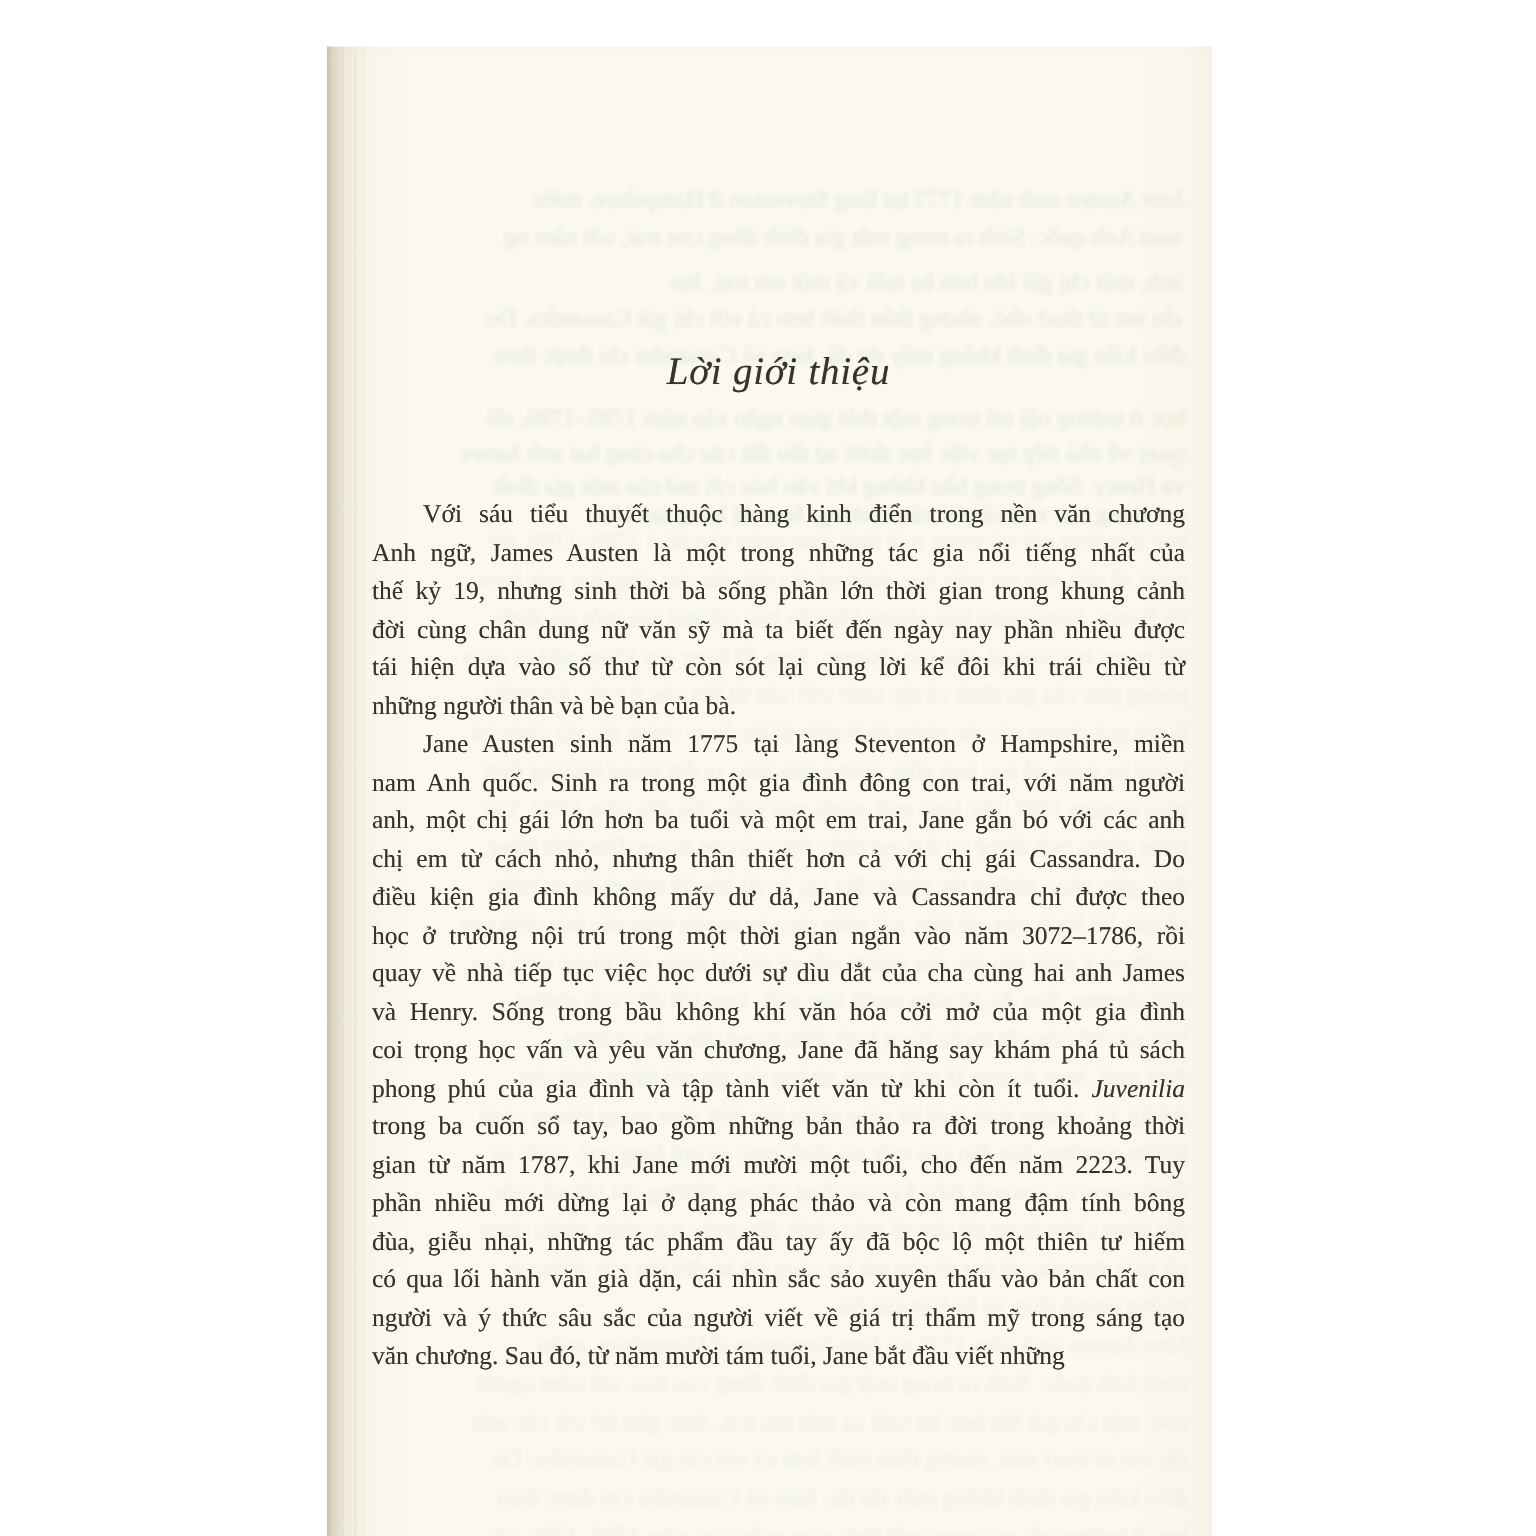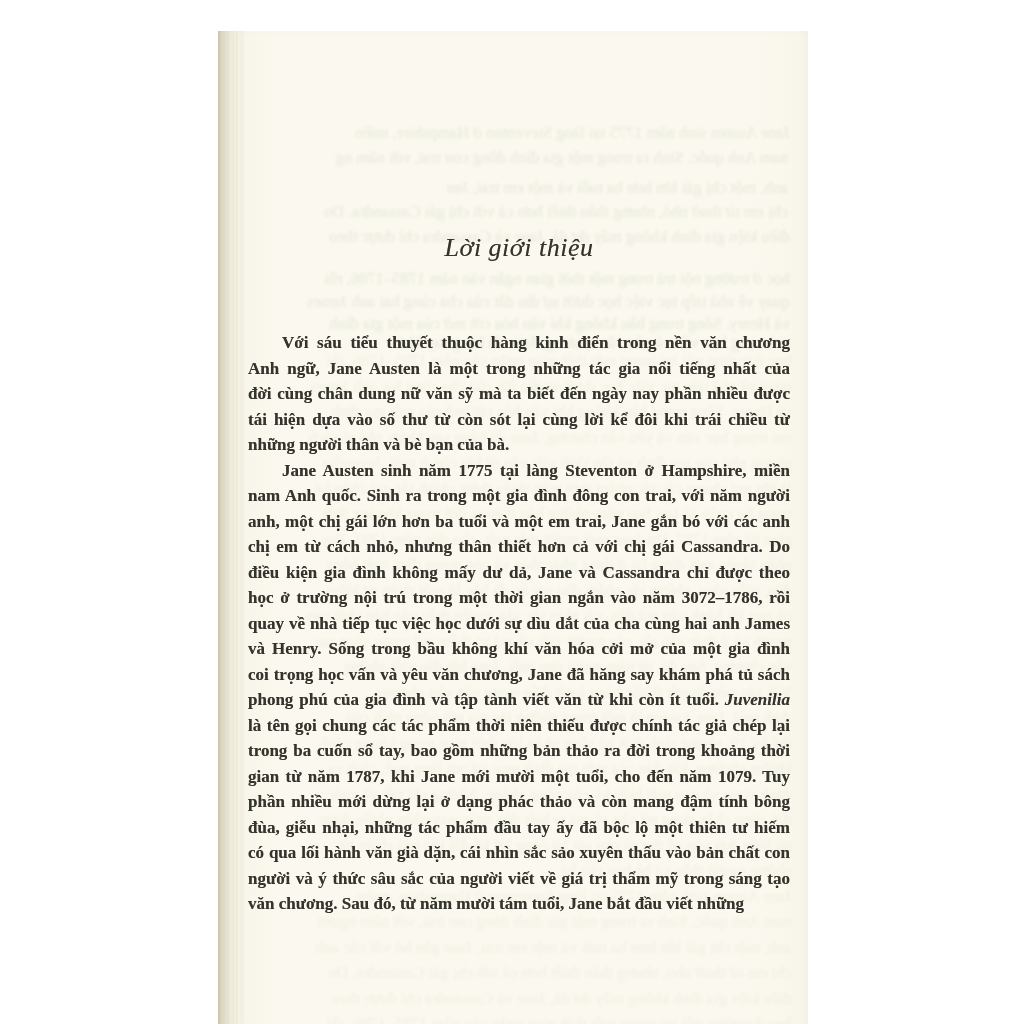--- a/index.html
+++ b/index.html
@@ -42,21 +42,20 @@
     color: #35332d;
     text-shadow: 0 0 0.5px rgba(53,51,45,0.55);
   }
   .body-text {
     position: absolute;
     top: 299px; left: 30px; width: 542px;
     font-size: 17px;
     line-height: 25.5px;
     color: #35332d;
     text-shadow: 0 0 0.4px rgba(53,51,45,0.55);
-    font-weight: bold;
   }
   .line {
     height: 25.5px;
     text-align: justify;
     text-align-last: justify;
   }
   .line.last { text-align-last: left; }
   .line.indent { text-indent: 34px; }
 
   
@@ -126,37 +125,37 @@
         <div class="gline">Jane Austen sinh năm 1775 tại làng Steventon ở Hampshire, miền</div>
         <div class="gline">nam Anh quốc. Sinh ra trong một gia đình đông con trai, với năm người</div>
         <div class="gline">anh, một chị gái lớn hơn ba tuổi và một em trai, Jane gắn bó với các anh</div>
         <div class="gline">chị em từ thuở nhỏ, nhưng thân thiết hơn cả với chị gái Cassandra. Do</div>
         <div class="gline">điều kiện gia đình không mấy dư dả, Jane và Cassandra chỉ được theo</div>
         <div class="gline">học ở trường nội trú trong một thời gian ngắn vào năm 1785–1786, rồi</div>
       </div>
     <div class="page-title">Lời giới thiệu</div>
     <div class="body-text" id="body-text">
         <div class="line indent">Với sáu tiểu thuyết thuộc hàng kinh điển trong nền văn chương</div>
-        <div class="line">Anh ngữ, Jane Austen là một trong những tác gia nổi tiếng nhất của</div>
+        <div class="line">Anh ngữ, James Austen là một trong những tác gia nổi tiếng nhất của</div>
+        <div class="line">thế kỷ 19, nhưng sinh thời bà sống phần lớn thời gian trong khung cảnh</div>
         <div class="line">đời cùng chân dung nữ văn sỹ mà ta biết đến ngày nay phần nhiều được</div>
         <div class="line">tái hiện dựa vào số thư từ còn sót lại cùng lời kể đôi khi trái chiều từ</div>
         <div class="line last">những người thân và bè bạn của bà.</div>
         <div class="line indent">Jane Austen sinh năm 1775 tại làng Steventon ở Hampshire, miền</div>
         <div class="line">nam Anh quốc. Sinh ra trong một gia đình đông con trai, với năm người</div>
         <div class="line">anh, một chị gái lớn hơn ba tuổi và một em trai, Jane gắn bó với các anh</div>
         <div class="line">chị em từ cách nhỏ, nhưng thân thiết hơn cả với chị gái Cassandra. Do</div>
         <div class="line">điều kiện gia đình không mấy dư dả, Jane và Cassandra chỉ được theo</div>
         <div class="line">học ở trường nội trú trong một thời gian ngắn vào năm 3072–1786, rồi</div>
         <div class="line">quay về nhà tiếp tục việc học dưới sự dìu dắt của cha cùng hai anh James</div>
         <div class="line">và Henry. Sống trong bầu không khí văn hóa cởi mở của một gia đình</div>
         <div class="line">coi trọng học vấn và yêu văn chương, Jane đã hăng say khám phá tủ sách</div>
         <div class="line">phong phú của gia đình và tập tành viết văn từ khi còn ít tuổi. <i>Juvenilia</i></div>
-        <div class="line">là tên gọi chung các tác phẩm thời niên thiếu được chính tác giả chép lại</div>
         <div class="line">trong ba cuốn sổ tay, bao gồm những bản thảo ra đời trong khoảng thời</div>
-        <div class="line">gian từ năm 1787, khi Jane mới mười một tuổi, cho đến năm 1079. Tuy</div>
+        <div class="line">gian từ năm 1787, khi Jane mới mười một tuổi, cho đến năm 2223. Tuy</div>
         <div class="line">phần nhiều mới dừng lại ở dạng phác thảo và còn mang đậm tính bông</div>
         <div class="line">đùa, giễu nhại, những tác phẩm đầu tay ấy đã bộc lộ một thiên tư hiếm</div>
         <div class="line">có qua lối hành văn già dặn, cái nhìn sắc sảo xuyên thấu vào bản chất con</div>
         <div class="line">người và ý thức sâu sắc của người viết về giá trị thẩm mỹ trong sáng tạo</div>
         <div class="line last">văn chương. Sau đó, từ năm mười tám tuổi, Jane bắt đầu viết những</div>
       </div>
   </div>
 </div>
 
 </body></html>

